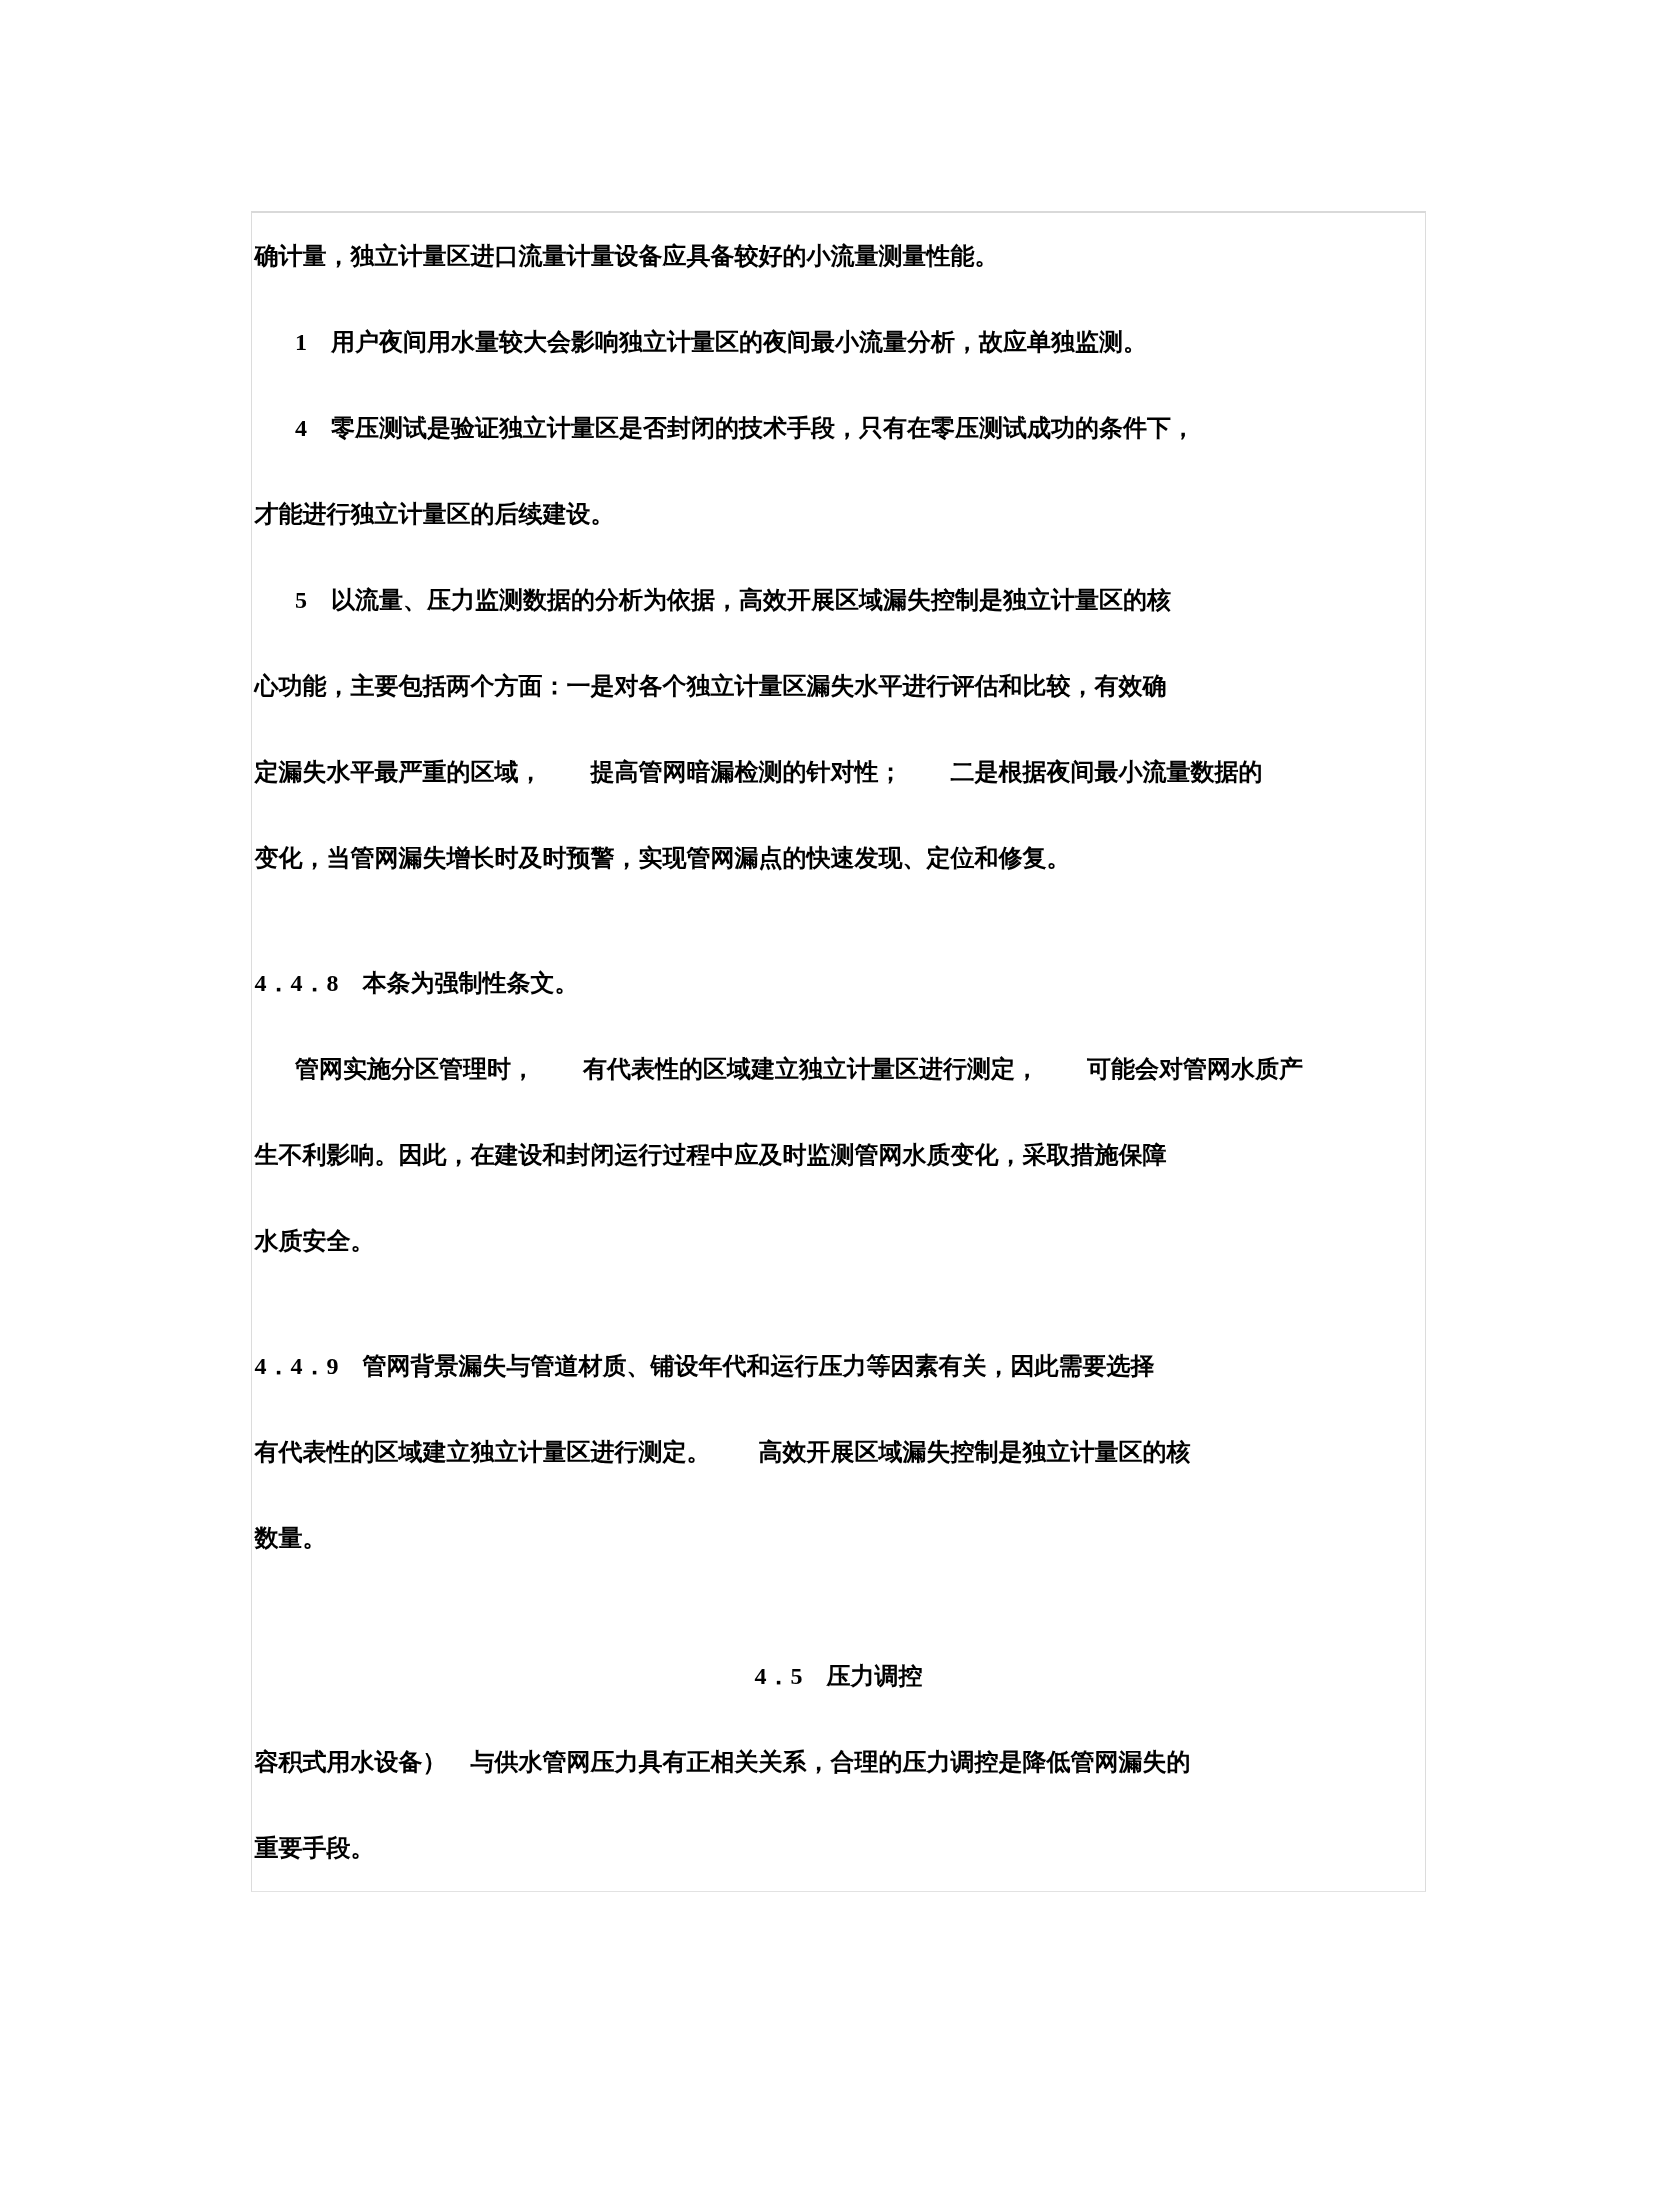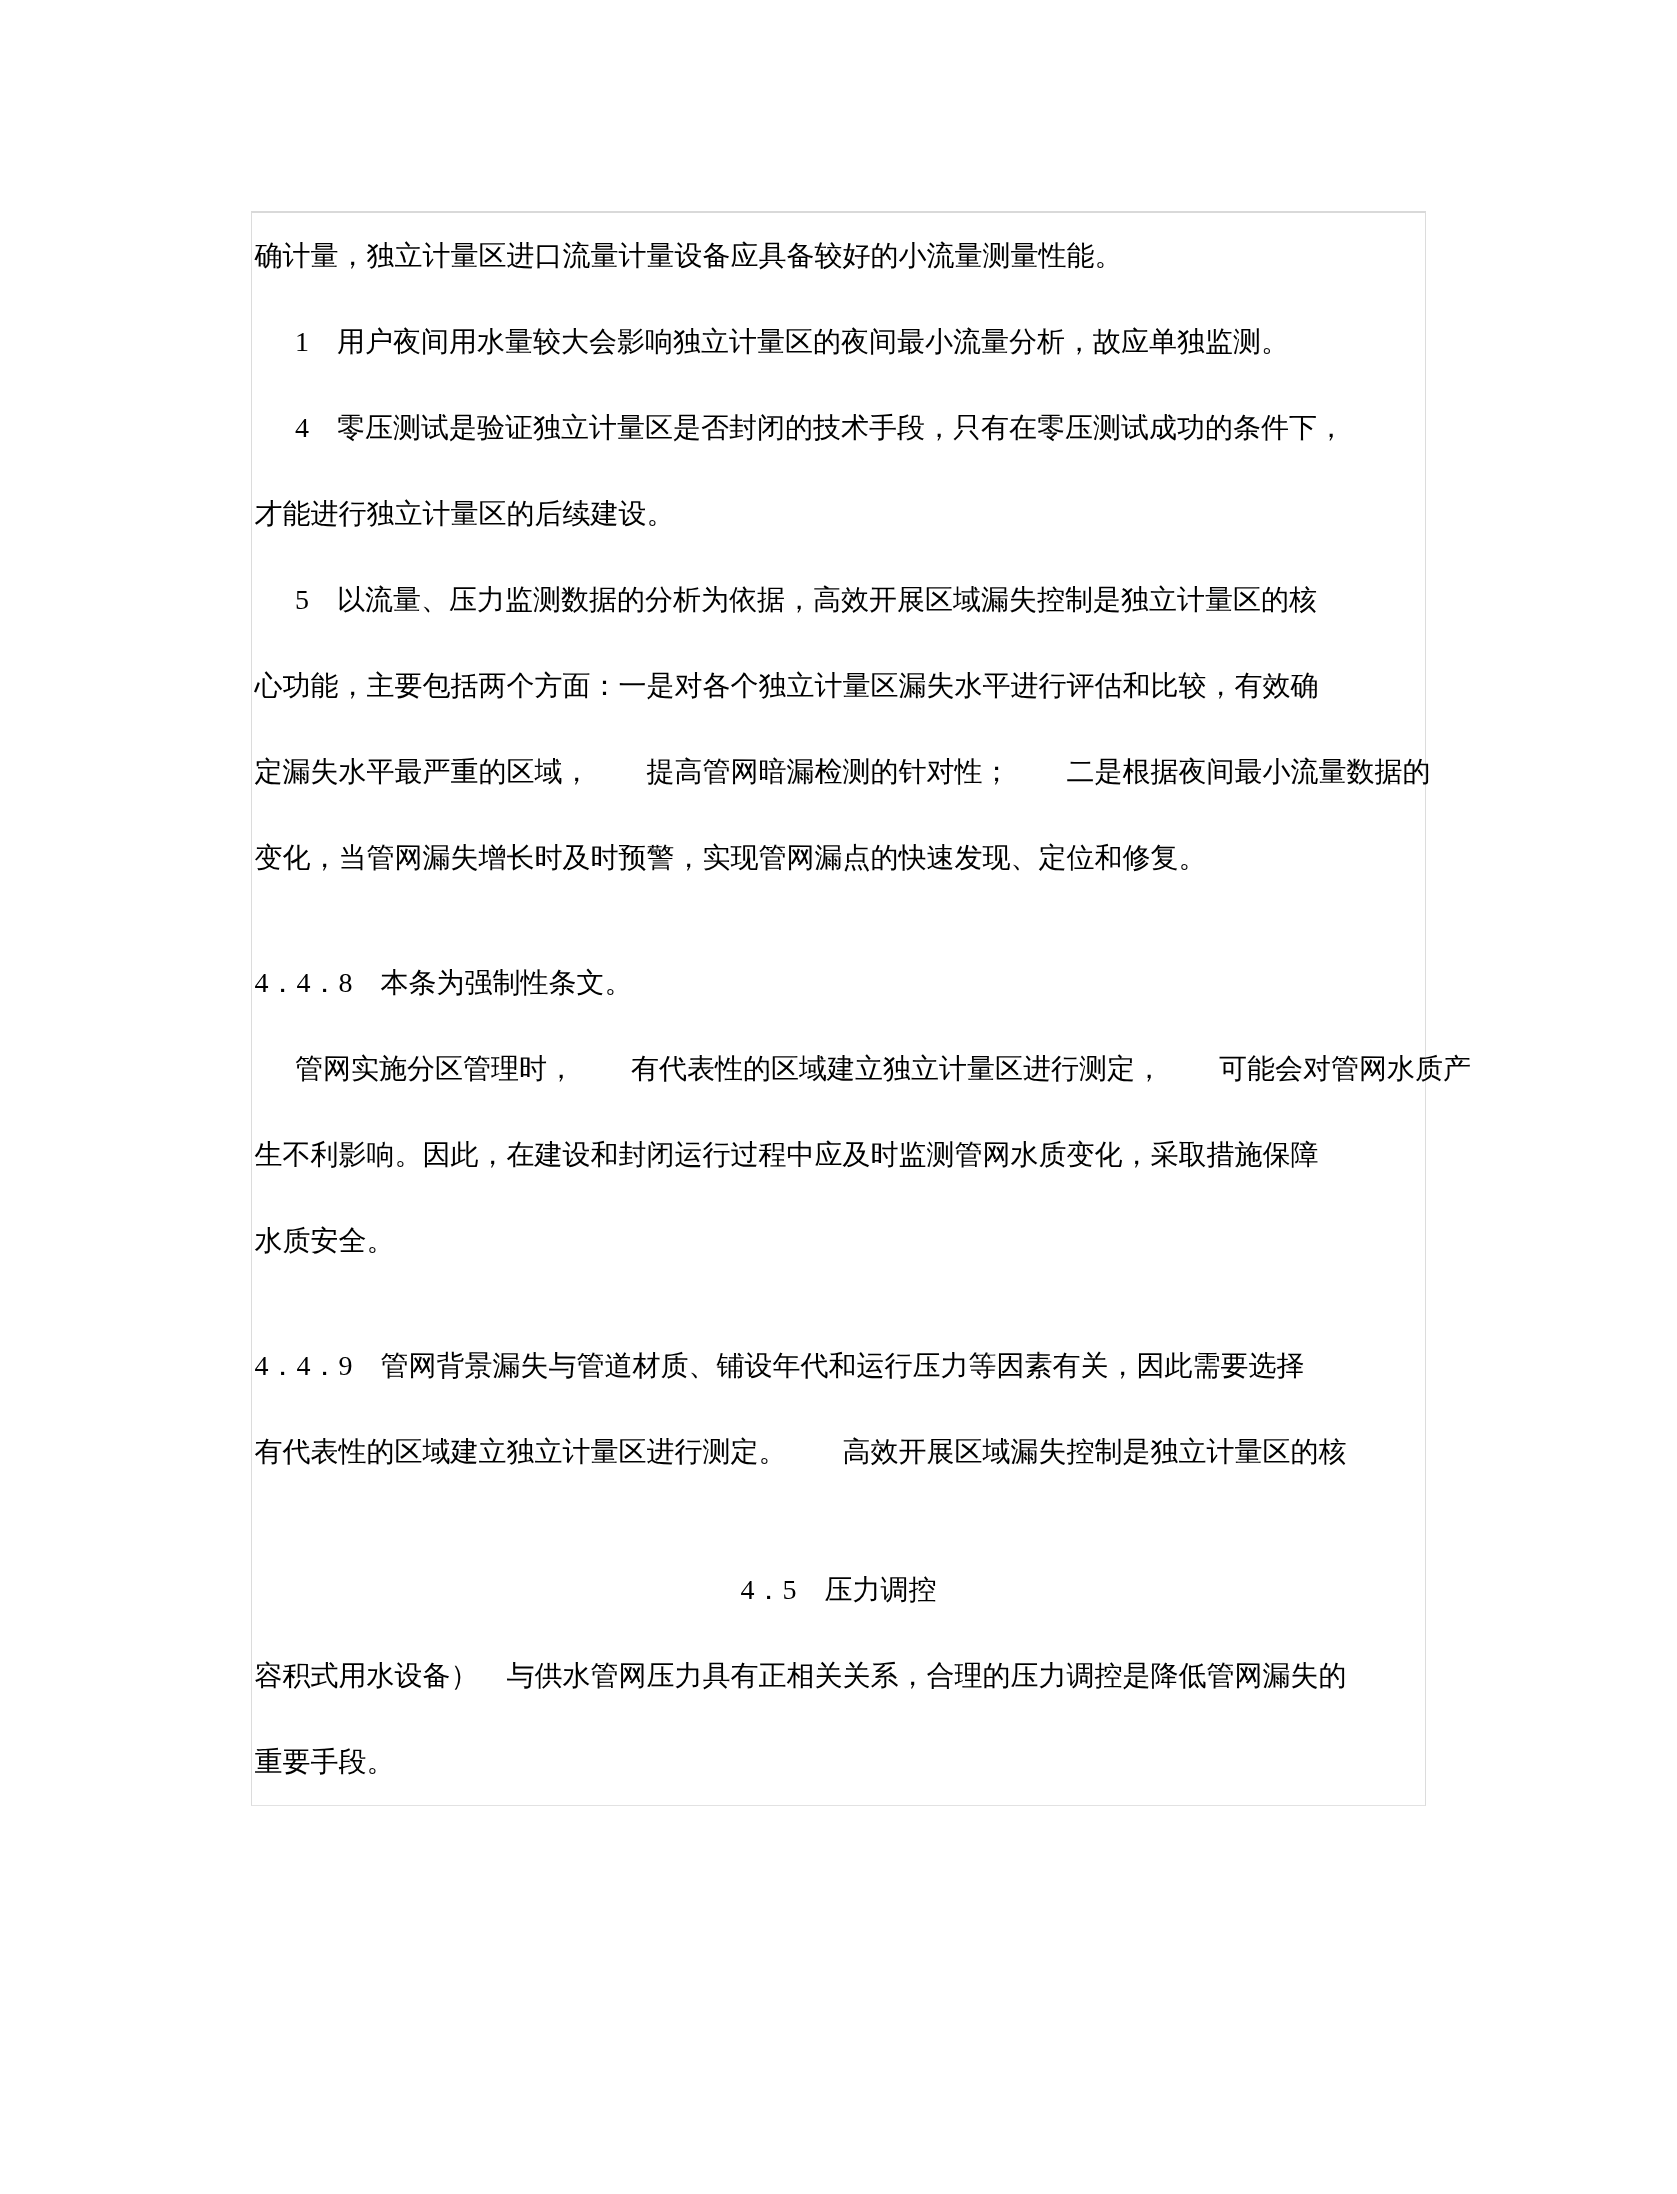--- a/index.html
+++ b/index.html
@@ -20,27 +20,28 @@
     top: 211px;
     width: 1173px;
     background: #ffffff;
     border-left: 1.8px solid #dcdcdc;
     border-right: 1.8px solid #dcdcdc;
     border-top: 2.6px solid #d9d9d9;
     border-bottom: 1.3px solid #e2e2e2;
     box-sizing: content-box;
   }
   .line {
-    font-size: 28px;
+    font-size: 24px;
     line-height: 86px;
     height: 86px;
     color: #000000;
     white-space: pre;
     padding-left: 2.6px;
     overflow: visible;
+    font-weight: bold;
   }
   .line.indent {
     padding-left: 43px;
   }
   .line.center {
     text-align: center;
     padding-left: 0;
   }
   .line.gap-small {
     margin-top: 39px;
@@ -61,18 +62,19 @@
       <div class="line indent">5　以流量、压力监测数据的分析为依据，高效开展区域漏失控制是独立计量区的核</div>
       <div class="line">心功能，主要包括两个方面：一是对各个独立计量区漏失水平进行评估和比较，有效确</div>
       <div class="line">定漏失水平最严重的区域，　　提高管网暗漏检测的针对性；　　二是根据夜间最小流量数据的</div>
       <div class="line">变化，当管网漏失增长时及时预警，实现管网漏点的快速发现、定位和修复。</div>
       <div class="line gap-small">4．4．8　本条为强制性条文。</div>
       <div class="line indent">管网实施分区管理时，　　有代表性的区域建立独立计量区进行测定，　　可能会对管网水质产</div>
       <div class="line">生不利影响。因此，在建设和封闭运行过程中应及时监测管网水质变化，采取措施保障</div>
       <div class="line">水质安全。</div>
       <div class="line gap-small">4．4．9　管网背景漏失与管道材质、铺设年代和运行压力等因素有关，因此需要选择</div>
       <div class="line">有代表性的区域建立独立计量区进行测定。　　高效开展区域漏失控制是独立计量区的核</div>
+      <div class="line">数量。</div>
       <div class="line center gap-large">4．5　压力调控</div>
       <div class="line">容积式用水设备）　与供水管网压力具有正相关关系，合理的压力调控是降低管网漏失的</div>
       <div class="line">重要手段。</div>
     </div>
 </div>
 
 
 </body></html>

